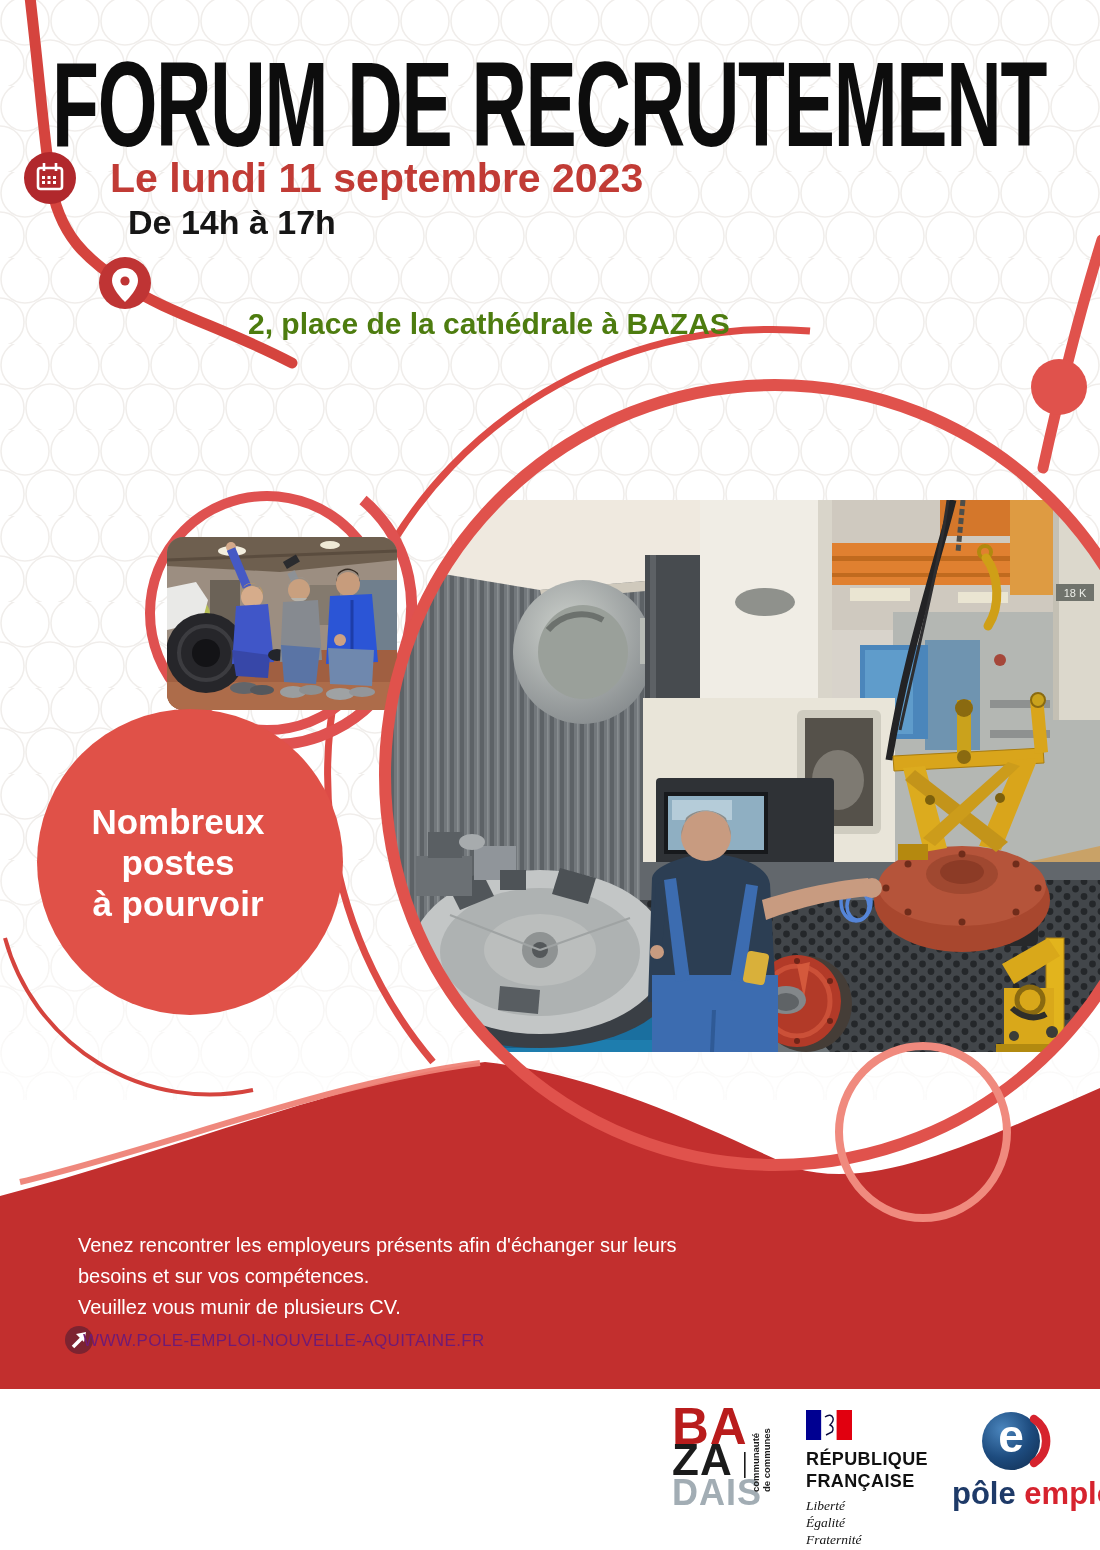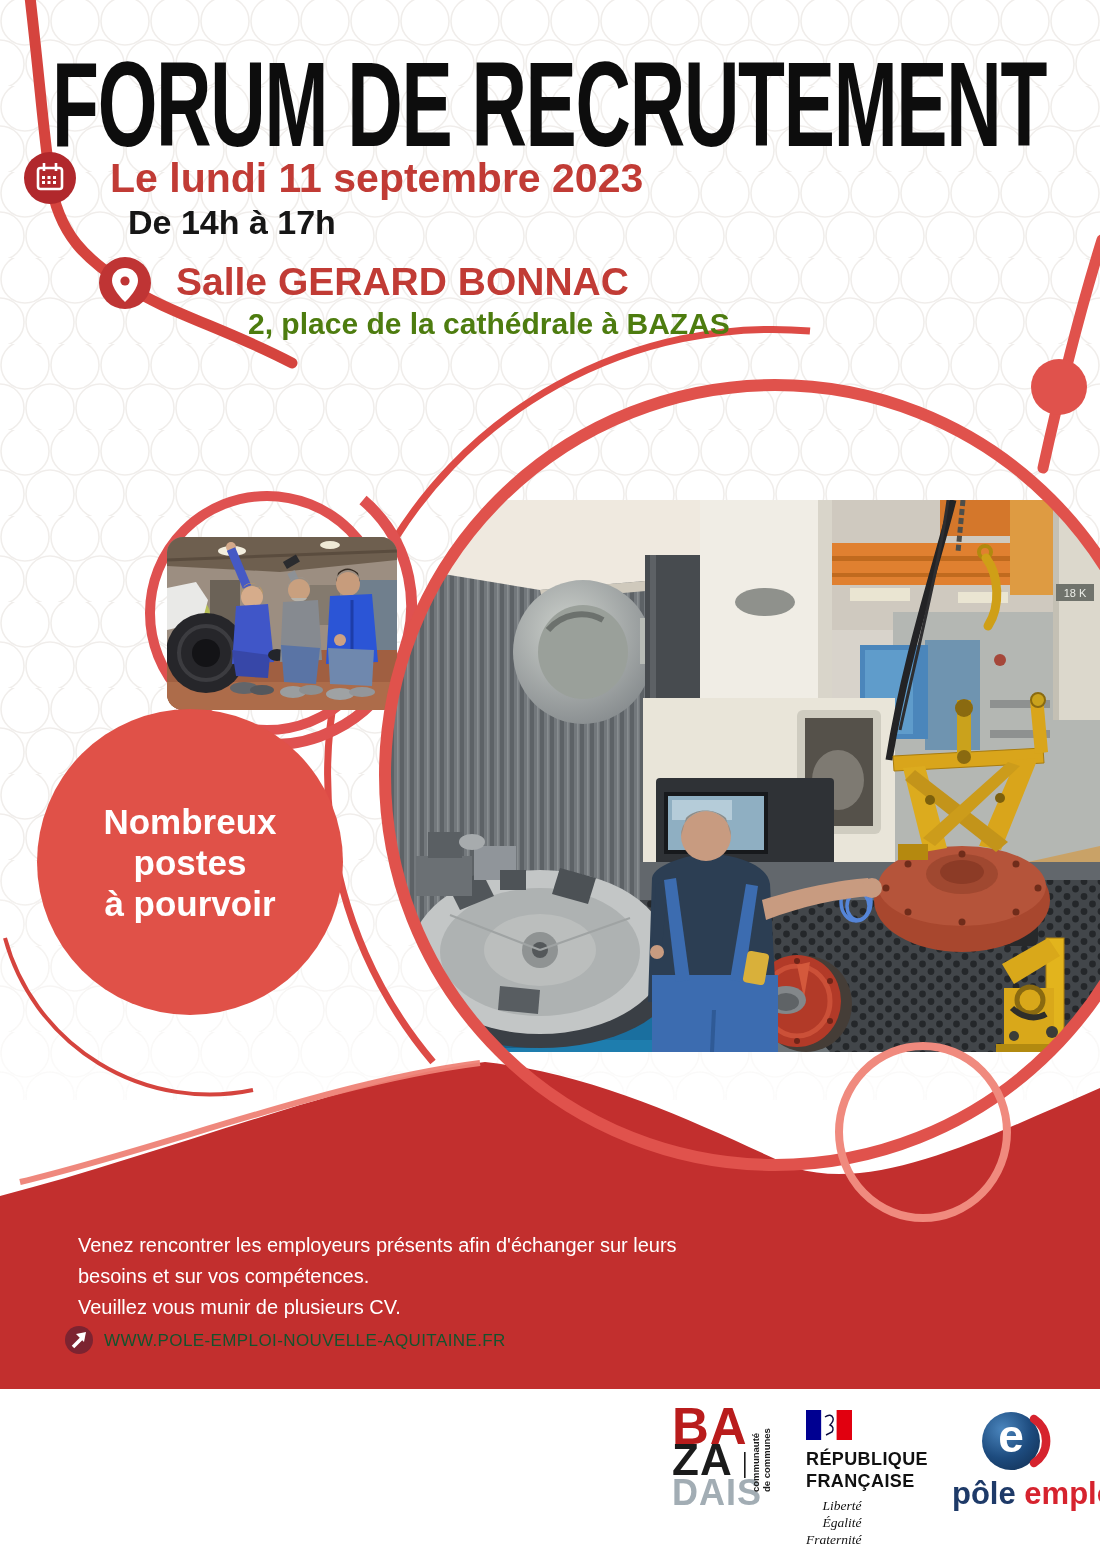--- a/index.html
+++ b/index.html
@@ -6,34 +6,34 @@
   .poster{position:relative;width:1100px;height:1550px;background:#ffffff;overflow:hidden;
           font-family:"Liberation Sans", sans-serif;}
   .abs{position:absolute;}
   svg{display:block;}
   .title{left:52px;top:44px;font-size:120px;font-weight:bold;color:#0d0d0d;line-height:1;
          letter-spacing:-2px;transform:scaleX(0.64);transform-origin:0 0;white-space:nowrap;}
   .date{left:110px;top:155px;font-size:41px;font-weight:bold;color:#c13b35;white-space:nowrap;}
   .time{left:128px;top:203px;font-size:34px;font-weight:bold;color:#161616;white-space:nowrap;}
   .venue{left:176px;top:260px;font-size:39px;font-weight:bold;color:#c13b35;white-space:nowrap;}
   .address{left:248px;top:307px;font-size:30px;font-weight:bold;color:#4d7c0f;white-space:nowrap;}
-  .badge-text{left:40px;top:801px;width:300px;text-align:center;font-size:35px;font-weight:bold;
+  .badge-text{left:28px;top:801px;width:300px;text-align:center;font-size:35px;font-weight:bold;
               color:#ffffff;line-height:41px;white-space:pre-line;}
   .para{left:78px;top:1230px;width:760px;font-size:20px;color:#ffffff;line-height:31px;white-space:pre-line;}
-  .url{left:104px;top:1331px;font-size:17px;color:#14532d;letter-spacing:0.4px;white-space:nowrap;}
+  .url{left:83px;top:1331px;font-size:17px;color:#701a75;letter-spacing:0.4px;white-space:nowrap;}
   .bz{left:672px;top:1410px;line-height:33px;font-weight:bold;white-space:nowrap;}
   .bz .r1{font-size:51px;color:#b91c1c;letter-spacing:1px;}
   .bz .r2{font-size:44px;color:#1b1b1b;letter-spacing:1px;}
   .bz .r3{font-size:36px;color:#a2adb4;letter-spacing:1px;}
   .bz-vert{left:750px;top:1492px;width:82px;font-size:9.5px;line-height:11px;color:#1c1c1c;
            font-weight:bold;transform:rotate(-90deg);transform-origin:0 0;white-space:pre-line;}
   .rf-name{left:806px;top:1448px;font-size:18px;font-weight:bold;color:#111111;line-height:22px;
            letter-spacing:0.4px;white-space:pre-line;}
   .rf-motto{left:806px;top:1497px;font-family:"Liberation Serif", serif;font-style:italic;
-            font-size:13.5px;color:#111111;line-height:17px;white-space:pre-line;text-align:right;}
+            font-size:13.5px;color:#111111;line-height:17px;white-space:pre-line;}
   .pe-e{left:983px;top:1409px;width:56px;text-align:center;font-size:46px;font-weight:bold;color:#ffffff;}
   .pe-words{left:952px;top:1476px;width:124px;text-align:center;font-size:31px;font-weight:bold;white-space:nowrap;}
   .pe-words .w1{color:#1e3a68;}
   .pe-words .w2{color:#d6232e;}
 </style>
 </head>
 <body>
 
 <div class="poster">
 
@@ -398,21 +398,20 @@
     <circle cx="1011" cy="1441" r="29" fill="url(#sph)"></circle>
     <path d="M 1034,1419 A 26,26 0 0 1 1034,1463" fill="none" stroke="#d6232e" stroke-width="8.5" stroke-linecap="round"></path>
   </g>
 
   <rect x="744" y="1452" width="1.6" height="26" fill="#1b1b1b"></rect>
 </svg>
 
 <div class="abs title">FORUM DE RECRUTEMENT</div>
 <div class="abs date">Le lundi 11 septembre 2023</div>
 <div class="abs time">De 14h à 17h</div>
-<div class="abs venue">Salle GERARD BONNAC</div>
 <div class="abs address">2, place de la cathédrale à BAZAS</div>
 
 <div class="abs badge-text">Nombreux
 postes
 à pourvoir</div>
 
 <div class="abs para">Venez rencontrer les employeurs présents afin d'échanger sur leurs
 besoins et sur vos compétences.
 Veuillez vous munir de plusieurs CV.</div>
 <div class="abs url">WWW.POLE-EMPLOI-NOUVELLE-AQUITAINE.FR</div>

